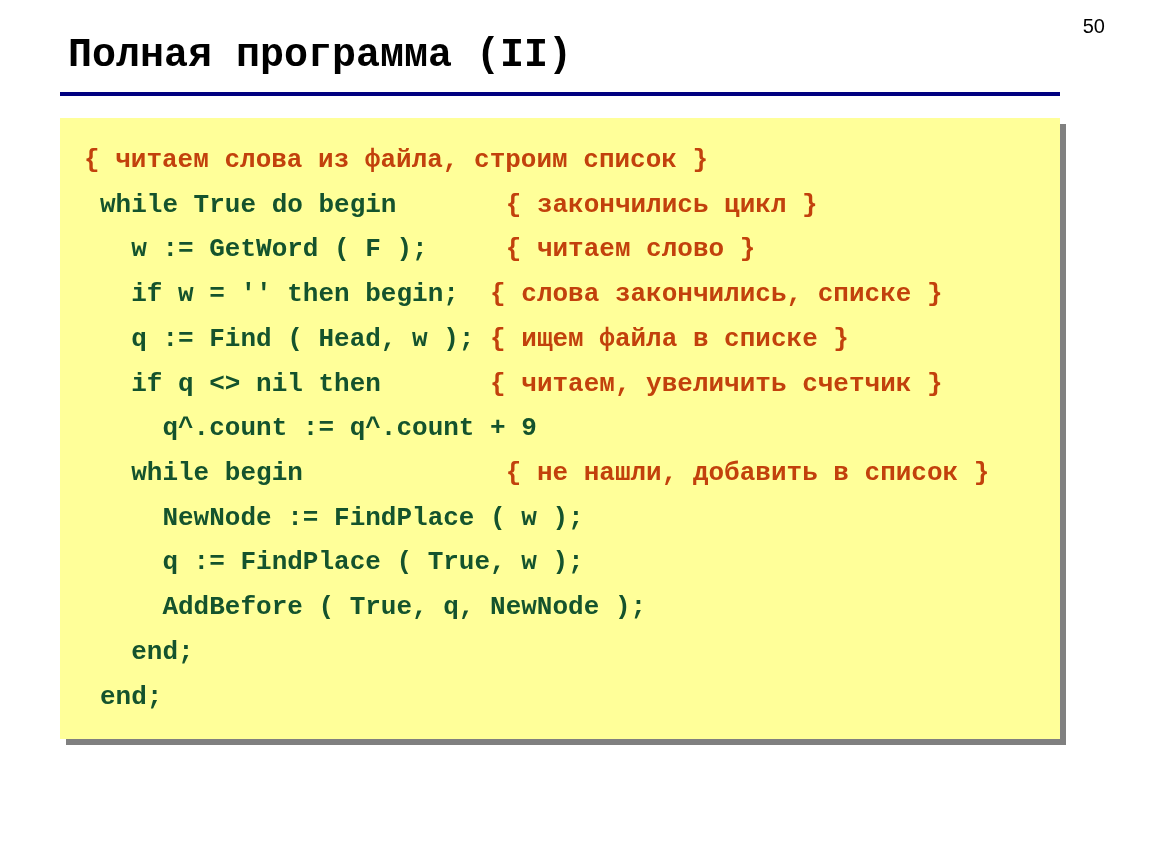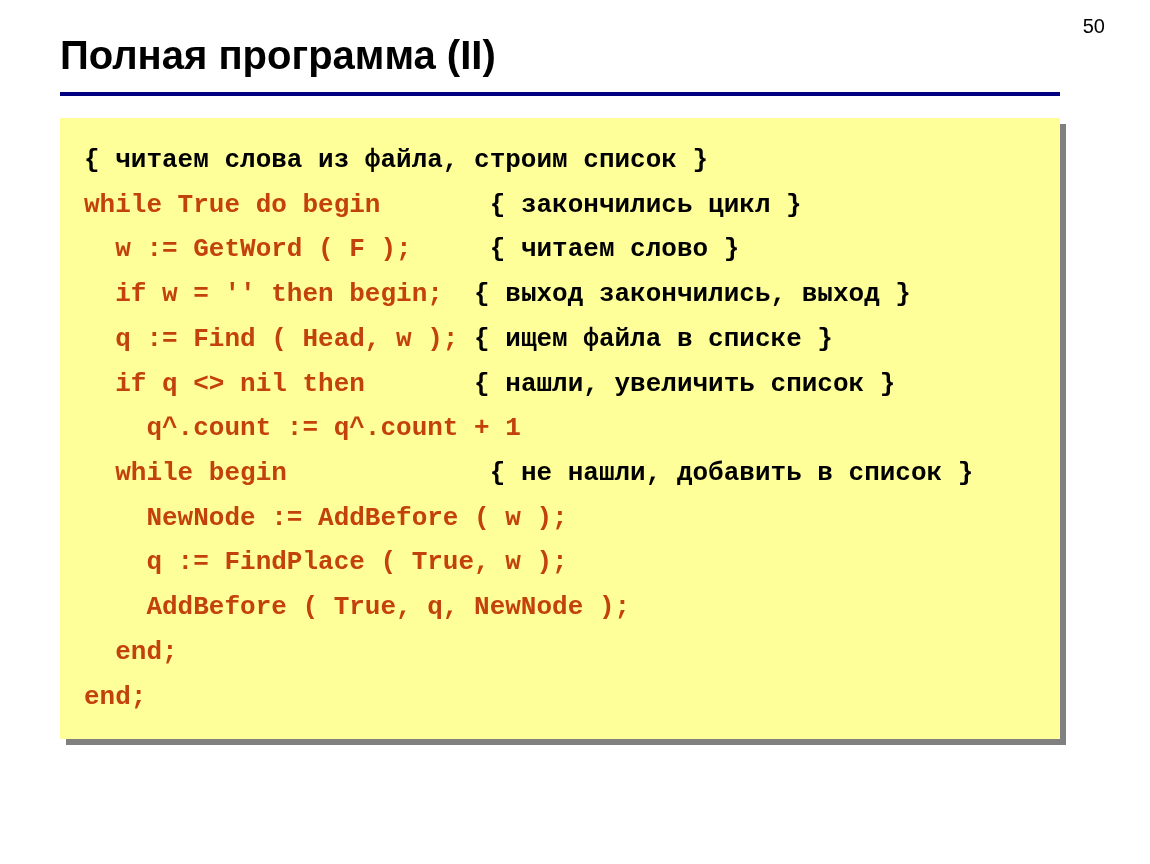--- a/index.html
+++ b/index.html
@@ -8,53 +8,53 @@
     padding: 0;
     background: #fff;
     font-family: Arial, Helvetica, sans-serif;
     width: 1150px;
     height: 864px;
     overflow: hidden;
     position: relative;
   }
   .slide { width: 1150px; height: 864px; position: relative; padding: 25px 90px 40px 60px; }
   .page-num { position: absolute; top: 15px; right: 45px; font-size: 20px; color: #000; }
-  .title { font-size: 40px; font-weight: bold; color: #000; margin: 8px 0 14px 0; }
+  .title { font-size: 40px; font-weight: bold; color: #000; margin: 8px 0 14px 8px; font-family: Liberation Mono, monospace; }
   .rule { height: 4px; background: #000080; margin-bottom: 22px; }
   .code-shadow { position: relative; }
   .code-box {
     background: #ffff99;
     padding: 20px 24px 20px 24px;
     font-family: "Courier New", monospace;
     font-size: 26px;
     font-weight: bold;
     line-height: 1.72;
     color: #000;
     box-shadow: 6px 6px 0 #808080;
     white-space: pre;
   }
-  .kw { color: #c2410c; }        
-  .cmt { color: #000000; }    
+  .kw { color: #14532d; margin-left: 16px; }        
+  .cmt { color: #c2410c; }    
 </style>
 </head>
 <body>
 
 <div class="slide">
   <div class="page-num">50</div>
   <div class="title">Полная программа (II)</div>
   <div class="rule"></div>
 
   <div class="code-shadow">
     <div class="code-box"><span class="cmt">{ читаем слова из файла, строим список }</span>
 <span class="kw">while True do begin</span>       <span class="cmt">{ закончились цикл }</span>
 <span class="kw">  w := GetWord ( F );</span>     <span class="cmt">{ читаем слово }</span>
-<span class="kw">  if w = '' then begin;</span>  <span class="cmt">{ выход закончились, выход }</span>
+<span class="kw">  if w = '' then begin;</span>  <span class="cmt">{ слова закончились, списке }</span>
 <span class="kw">  q := Find ( Head, w );</span> <span class="cmt">{ ищем файла в списке }</span>
-<span class="kw">  if q &lt;&gt; nil then</span>       <span class="cmt">{ нашли, увеличить список }</span>
-<span class="kw">    q^.count := q^.count + 1</span>
+<span class="kw">  if q &lt;&gt; nil then</span>       <span class="cmt">{ читаем, увеличить счетчик }</span>
+<span class="kw">    q^.count := q^.count + 9</span>
 <span class="kw">  while begin</span>             <span class="cmt">{ не нашли, добавить в список }</span>
-<span class="kw">    NewNode := AddBefore ( w );</span>
+<span class="kw">    NewNode := FindPlace ( w );</span>
 <span class="kw">    q := FindPlace ( True, w );</span>
 <span class="kw">    AddBefore ( True, q, NewNode );</span>
 <span class="kw">  end;</span>
 <span class="kw">end;</span></div>
   </div>
 </div>
 
 </body></html>

